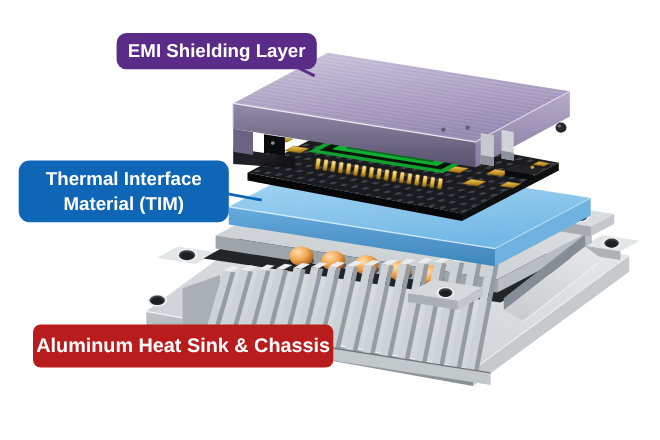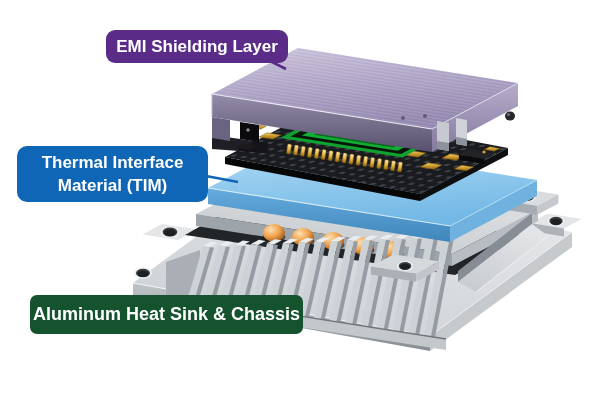--- a/index.html
+++ b/index.html
@@ -290,14 +290,14 @@
   <line x1="206" y1="176" x2="238" y2="182" stroke-width="2.6" style="stroke: rgb(15, 101, 182);"></line>
 </svg>
 
 <div class="callout callout-emi" style="background-color: rgb(90, 44, 135);">EMI Shielding Layer</div>
 
 <div class="callout callout-tim" style="background-color: rgb(15, 101, 182);">
   <span>Thermal Interface</span>
   <span>Material (TIM)</span>
 </div>
 
-<div class="callout callout-chassis" style="background-color: #14532d;">Aluminum Heat Sink &amp; Chassis</div>
+<div class="callout callout-chassis" style="background-color: #b91c1c;">Aluminum Heat Sink &amp; Chassis</div>
 </div>
 
 </body></html>

